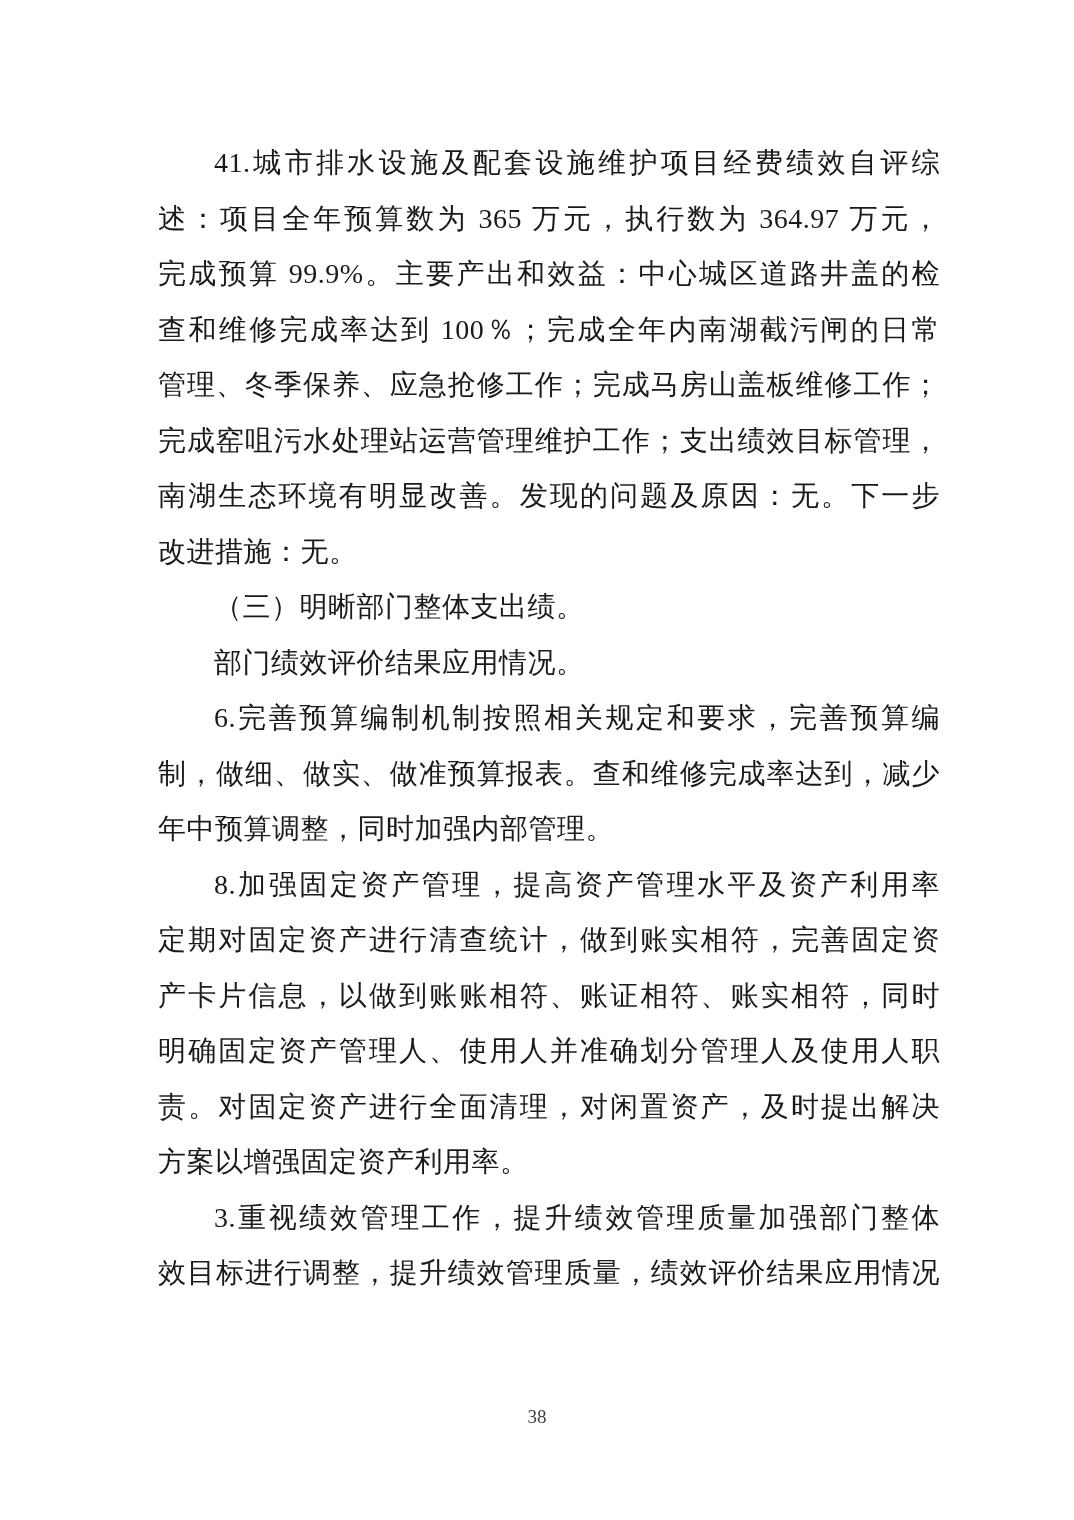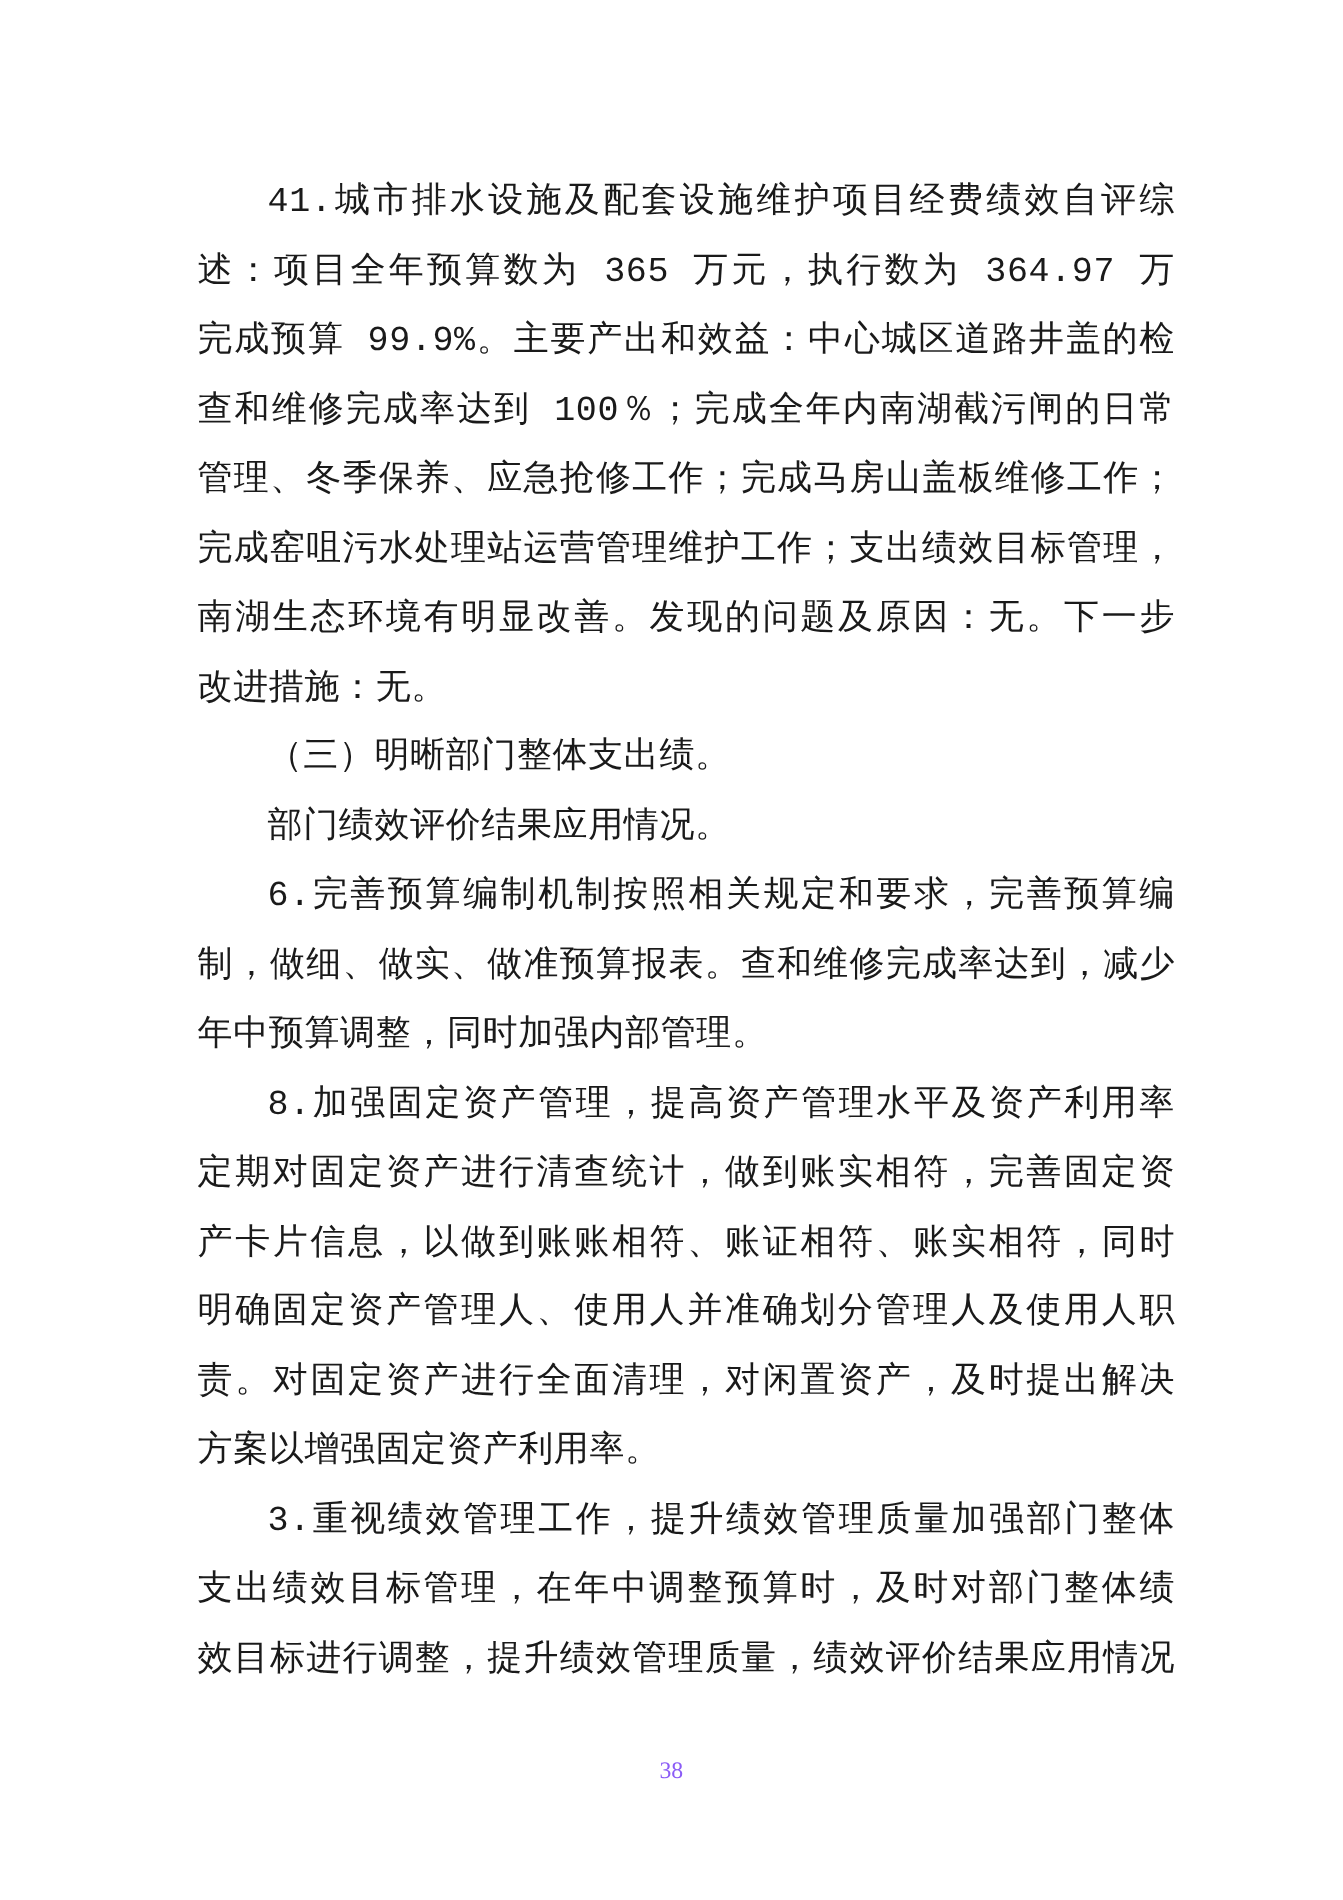--- a/index.html
+++ b/index.html
@@ -14,21 +14,20 @@
     background: #ffffff;
     overflow: hidden;
     font-family: "Liberation Serif", "DejaVu Serif", serif;
     color: #1a1a1a;
   }
   .text-block {
     position: absolute;
     left: 158px;
     top: 135px;
     width: 782px;
-    font-family: Liberation Mono, monospace;
   }
   .line {
     font-size: 28px;
     height: 55.5px;
     line-height: 55.5px;
     text-align: justify;
     text-justify: inter-ideograph;
     overflow: hidden;
     white-space: normal;
     letter-spacing: 0.5px;
@@ -41,21 +40,21 @@
   }
   .page-number {
     position: absolute;
     top: 1402px;
     left: 0;
     width: 100%;
     height: 30px;
     line-height: 30px;
     text-align: center;
     font-size: 19px;
-    color: #8b5cf6;
+    color: #404040;
   }
 </style>
 </head>
 <body>
 
 <div class="page">
   <div class="text-block">
     <div class="line indent fill">41.城市排水设施及配套设施维护项目经费绩效自评综</div>
     <div class="line fill">述：项目全年预算数为 365 万元，执行数为 364.97 万元，</div>
     <div class="line fill">完成预算 99.9%。主要产出和效益：中心城区道路井盖的检</div>
@@ -69,17 +68,16 @@
     <div class="line indent fill">6.完善预算编制机制按照相关规定和要求，完善预算编</div>
     <div class="line fill">制，做细、做实、做准预算报表。查和维修完成率达到，减少</div>
     <div class="line">年中预算调整，同时加强内部管理。</div>
     <div class="line indent fill">8.加强固定资产管理，提高资产管理水平及资产利用率</div>
     <div class="line fill">定期对固定资产进行清查统计，做到账实相符，完善固定资</div>
     <div class="line fill">产卡片信息，以做到账账相符、账证相符、账实相符，同时</div>
     <div class="line fill">明确固定资产管理人、使用人并准确划分管理人及使用人职</div>
     <div class="line fill">责。对固定资产进行全面清理，对闲置资产，及时提出解决</div>
     <div class="line">方案以增强固定资产利用率。</div>
     <div class="line indent fill">3.重视绩效管理工作，提升绩效管理质量加强部门整体</div>
-    <div class="line fill">支出绩效目标管理，在年中调整预算时，及时对部门整体绩</div>
     <div class="line fill">效目标进行调整，提升绩效管理质量，绩效评价结果应用情况</div>
   </div>
   <div class="page-number">38</div>
 </div>
 
 </body></html>

